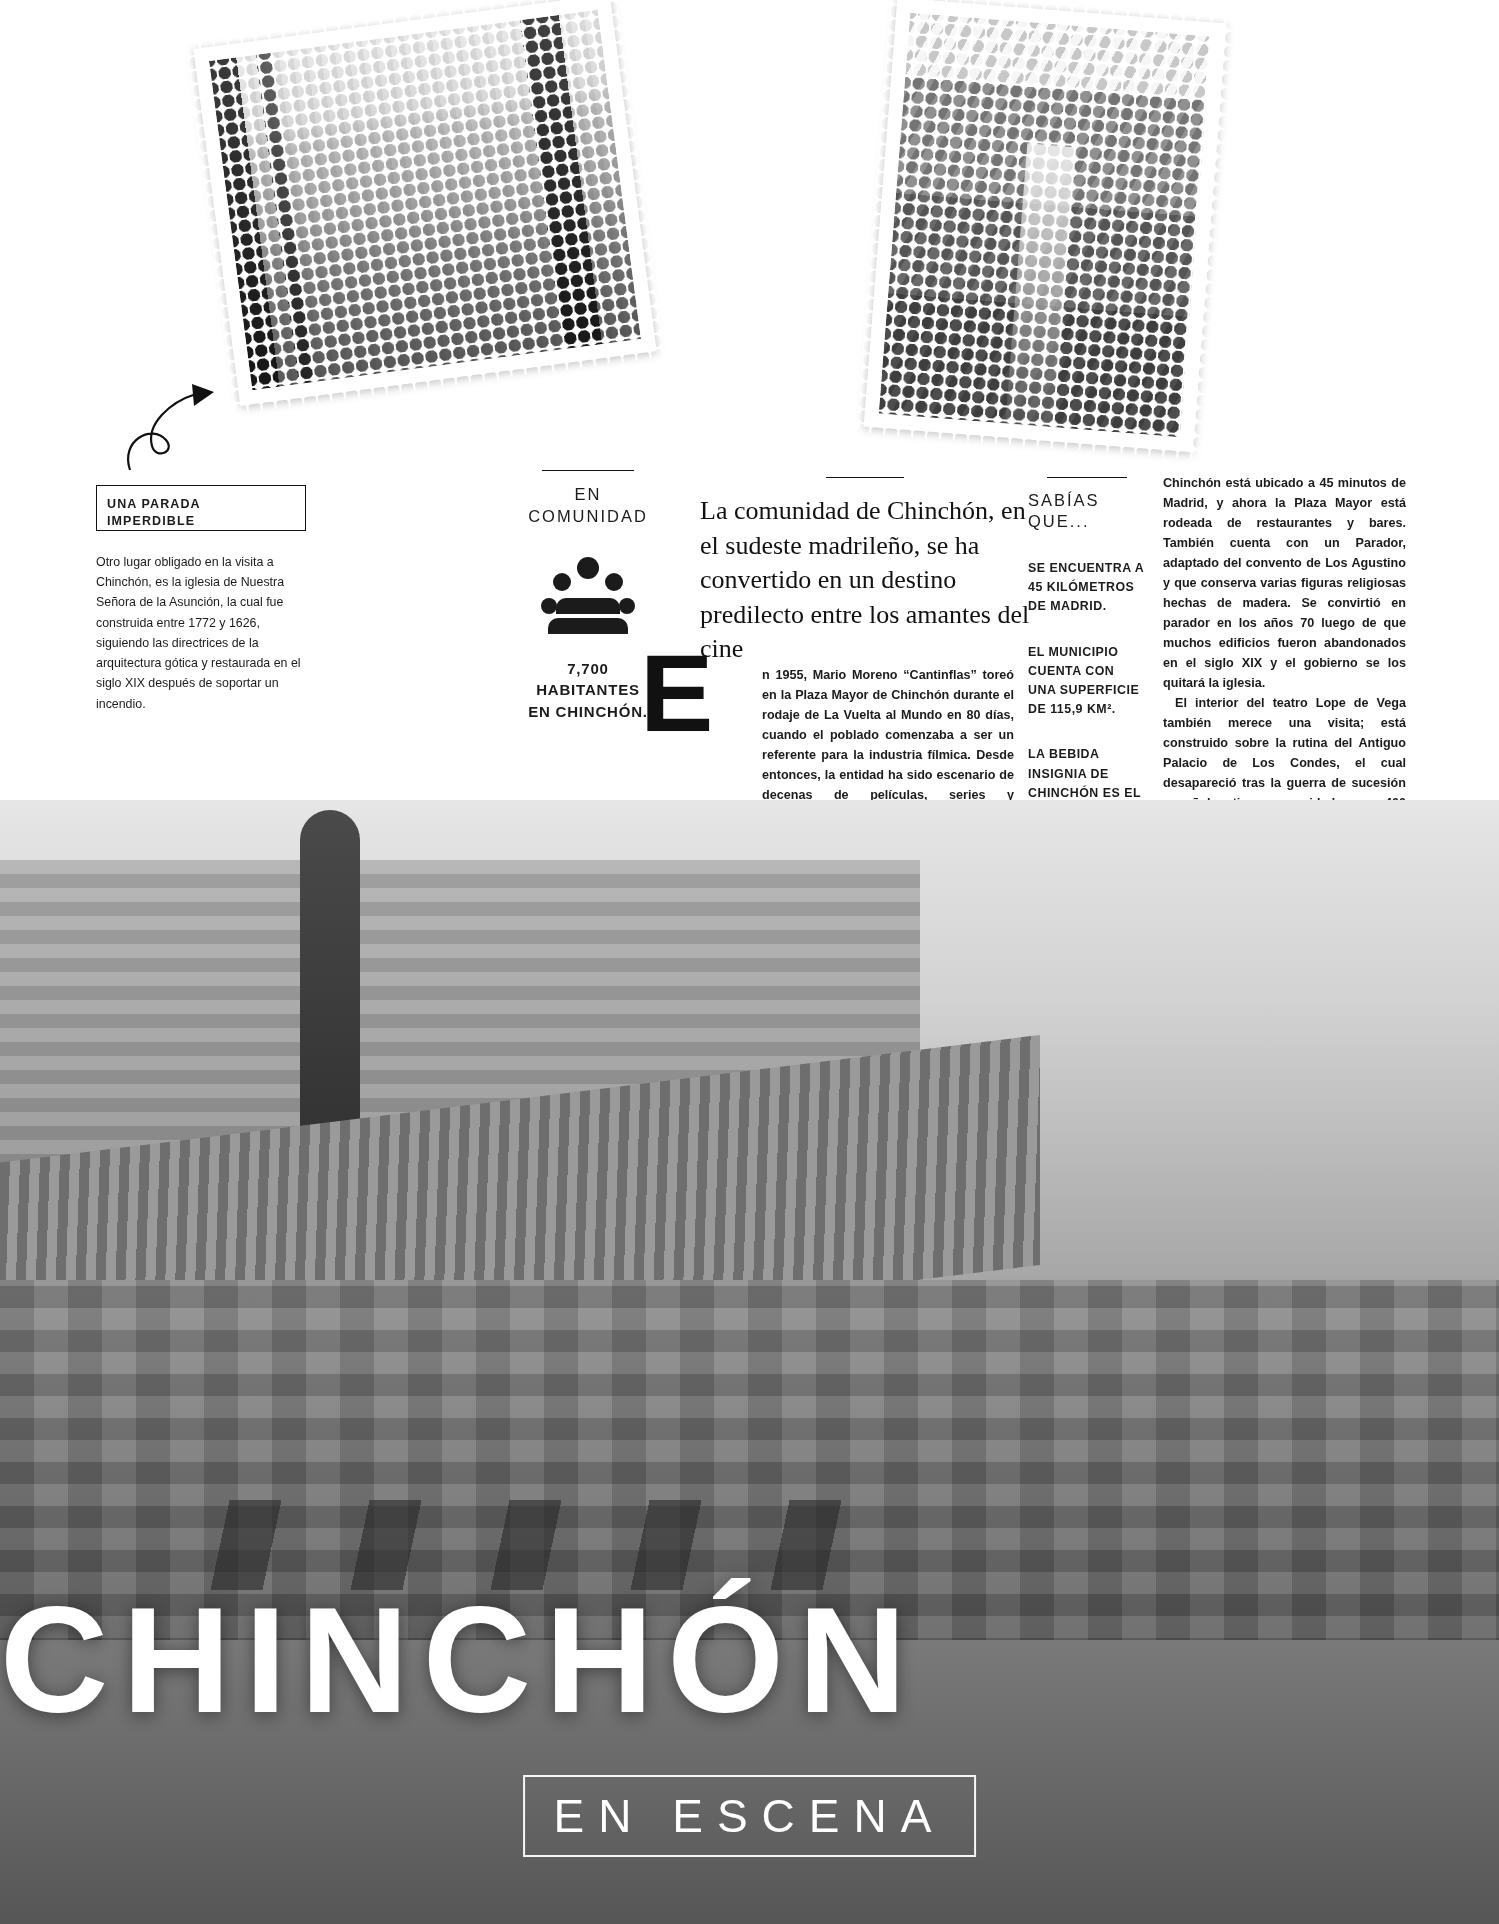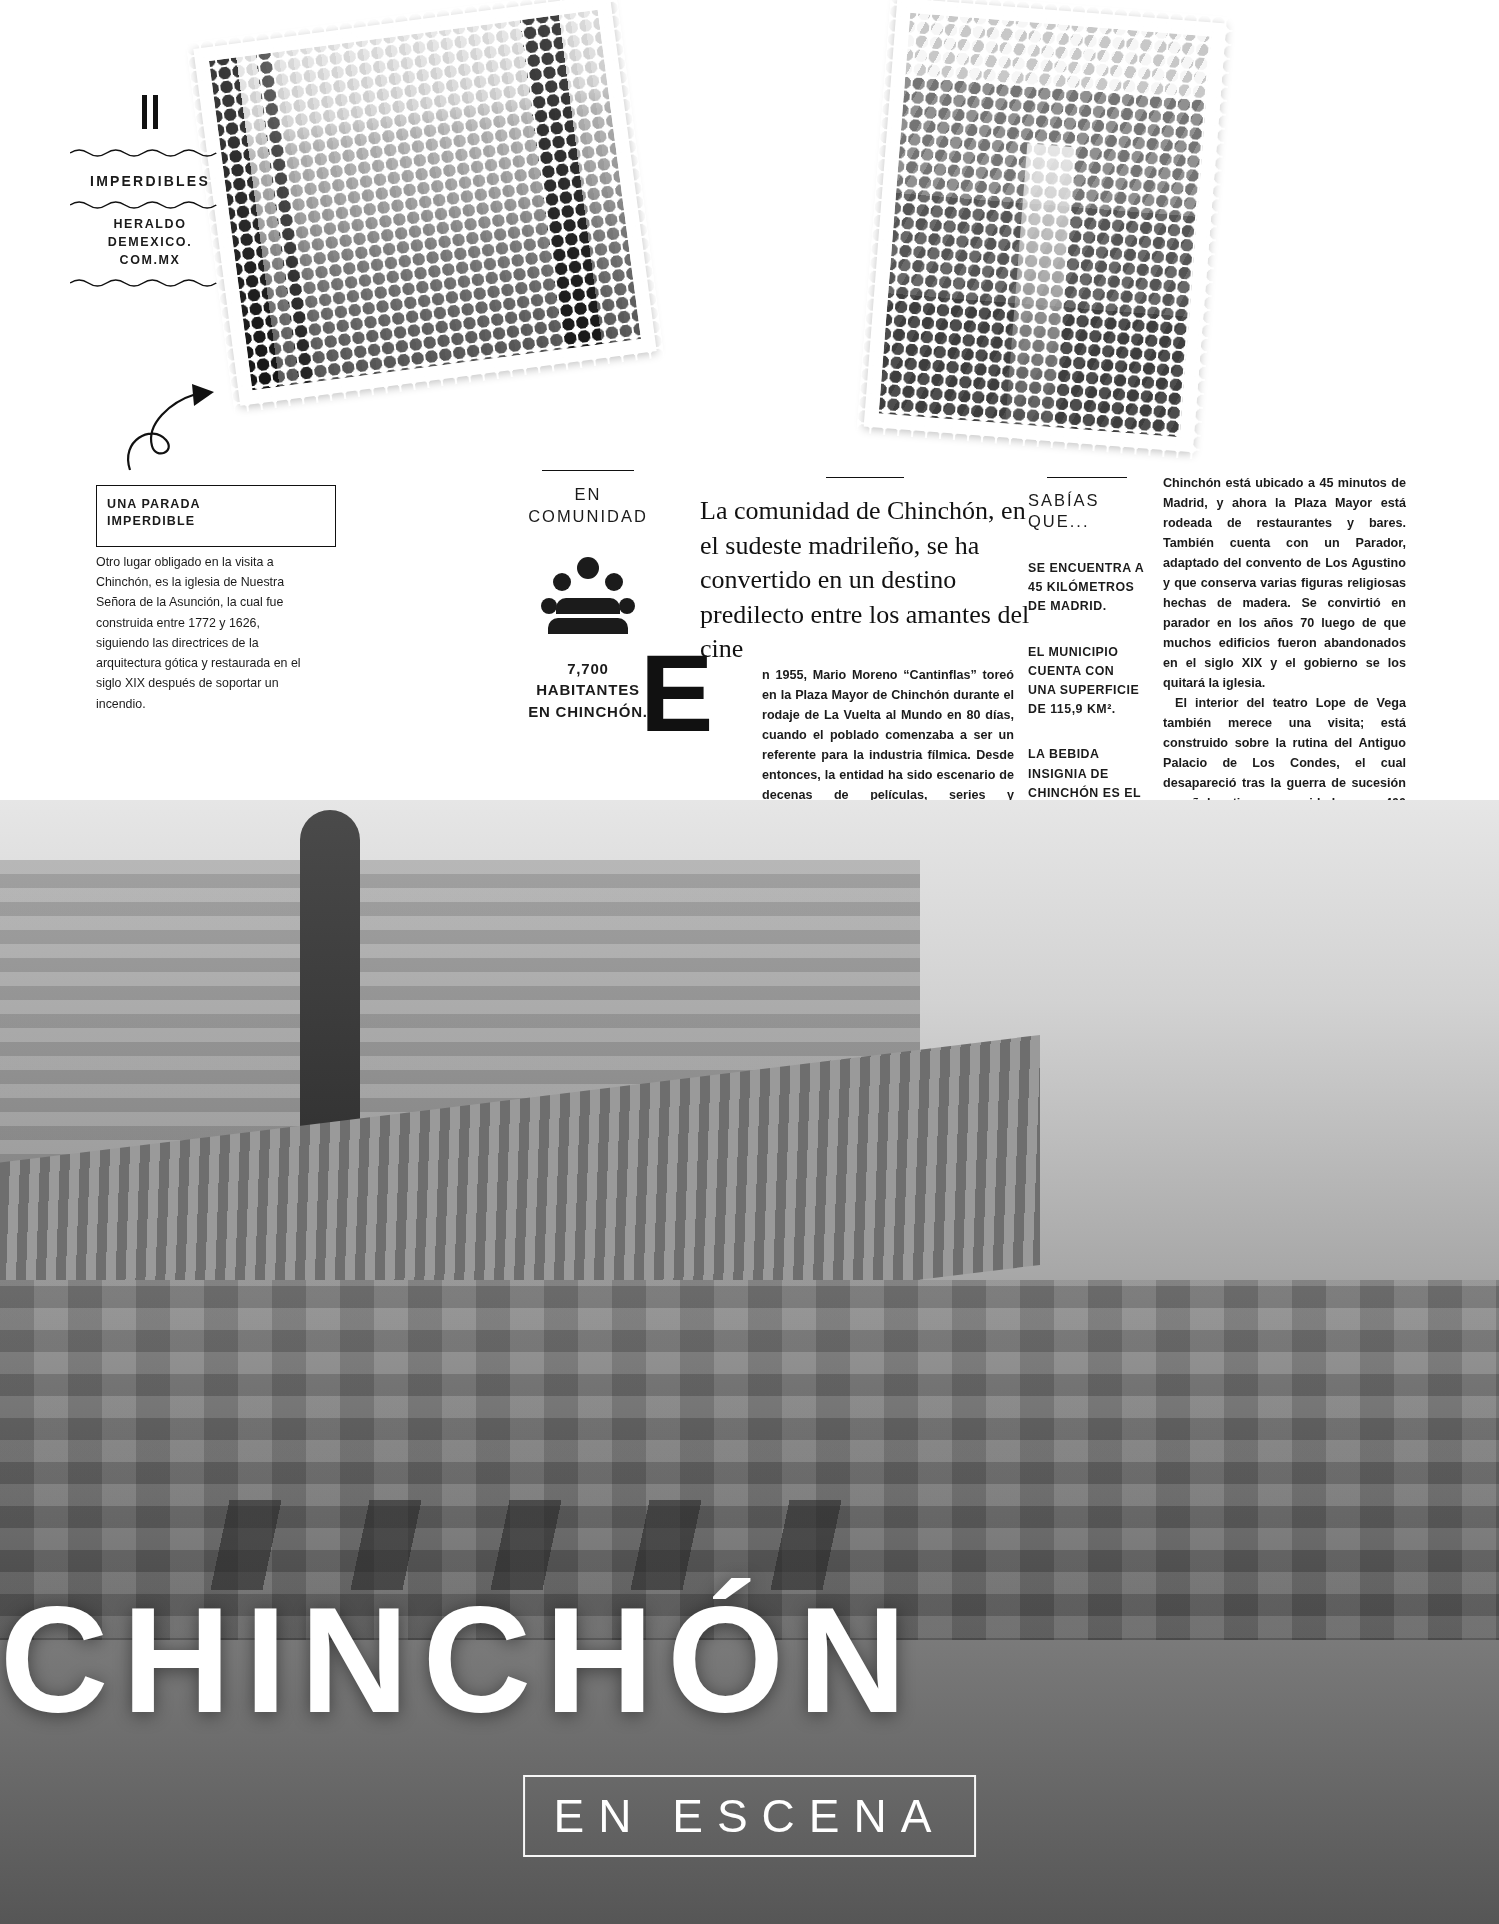--- a/index.html
+++ b/index.html
@@ -65,21 +65,21 @@
   .masthead { position:absolute; left:70px; top:95px; width:160px; text-align:center; }
   .mast-bars { display:flex; gap:6px; justify-content:center; margin-bottom:16px; }
   .mast-bars i { display:block; width:5px; height:34px; background:#111; }
   .wave { height:12px; width:100%; }
   .mast-title { font-size:14px; letter-spacing:2.2px; font-weight:600; color:#1b1b1b; margin:10px 0 8px; }
   .mast-sub { font-size:12.5px; letter-spacing:1.6px; line-height:1.45; color:#1b1b1b; font-weight:600; }
 
   .arrow-deco { position:absolute; left:118px; top:368px; width:130px; height:110px; }
 
   
-  .side-box { position:absolute; left:96px; top:485px; width:240px; border:1.5px solid #111; padding:10px 10px 16px; }
+  .side-box { position:absolute; left:96px; top:485px; width:210px; border:1.5px solid #111; padding:10px 10px 0; }
   .side-box-t { font-size:12.5px; font-weight:700; letter-spacing:1.1px; line-height:1.35; }
   .side-text { position:absolute; left:96px; top:552px; width:216px; font-size:12.4px; line-height:1.63; }
 
   
   .comu { position:absolute; left:492px; top:470px; width:120px; text-align:center;margin-left:36px; }
   .comu-h { font-size:16.5px; letter-spacing:2px; line-height:1.35; color:#1b1b1b; }
   .rule-top{ width:92px; height:1px; background:#111; margin:0 auto 12px; }
   .comu-icon{ margin:24px auto 14px; width:104px; height:88px; }
   .comu-stat { font-size:15px; letter-spacing:.8px; line-height:1.45; font-weight:600; }
 
@@ -155,41 +155,20 @@
       <div class="ph-courtyard"></div>
     </div>
   </div>
 
   <div class="stamp" id="stamp2">
     <div class="inner">
       <div class="ph-garden"></div>
     </div>
   </div>
 
-  <div class="masthead">
-    <div class="mast-bars">
-        <i></i>
-        <i></i>
-      </div>
-    <svg class="wave" viewBox="0 0 140 12" preserveAspectRatio="none">
-      <path d="M0 6 q8 -6 16 0 t16 0 t16 0 t16 0 t16 0 t16 0 t16 0 t16 0" fill="none" stroke="#111" stroke-width="1.4"></path>
-    </svg>
-    <div class="mast-title">IMPERDIBLES</div>
-    <svg class="wave" viewBox="0 0 140 12" preserveAspectRatio="none">
-      <path d="M0 6 q8 -6 16 0 t16 0 t16 0 t16 0 t16 0 t16 0 t16 0 t16 0" fill="none" stroke="#111" stroke-width="1.4"></path>
-    </svg>
-    <div class="mast-sub">
-      <div>HERALDO</div>
-      <div>DEMEXICO.</div>
-      <div>COM.MX</div>
-    </div>
-    <svg class="wave" viewBox="0 0 140 12" preserveAspectRatio="none" style="margin-top:8px">
-      <path d="M0 6 q8 -6 16 0 t16 0 t16 0 t16 0 t16 0 t16 0 t16 0 t16 0" fill="none" stroke="#111" stroke-width="1.4"></path>
-    </svg>
-  </div>
 </div>
 
 <svg class="arrow-deco" viewBox="0 0 130 110">
   <path d="M12 102 C 2 72, 34 56, 48 72 C 58 84, 38 92, 34 78 C 28 56, 52 34, 78 26" fill="none" stroke="#111" stroke-width="2.2"></path>
   <path d="M74 16 L96 24 L76 38 Z" fill="#111"></path>
 </svg>
 
 <div class="side-box">
   <div class="side-box-t">UNA PARADA</div>
   <div class="side-box-t">IMPERDIBLE</div>

